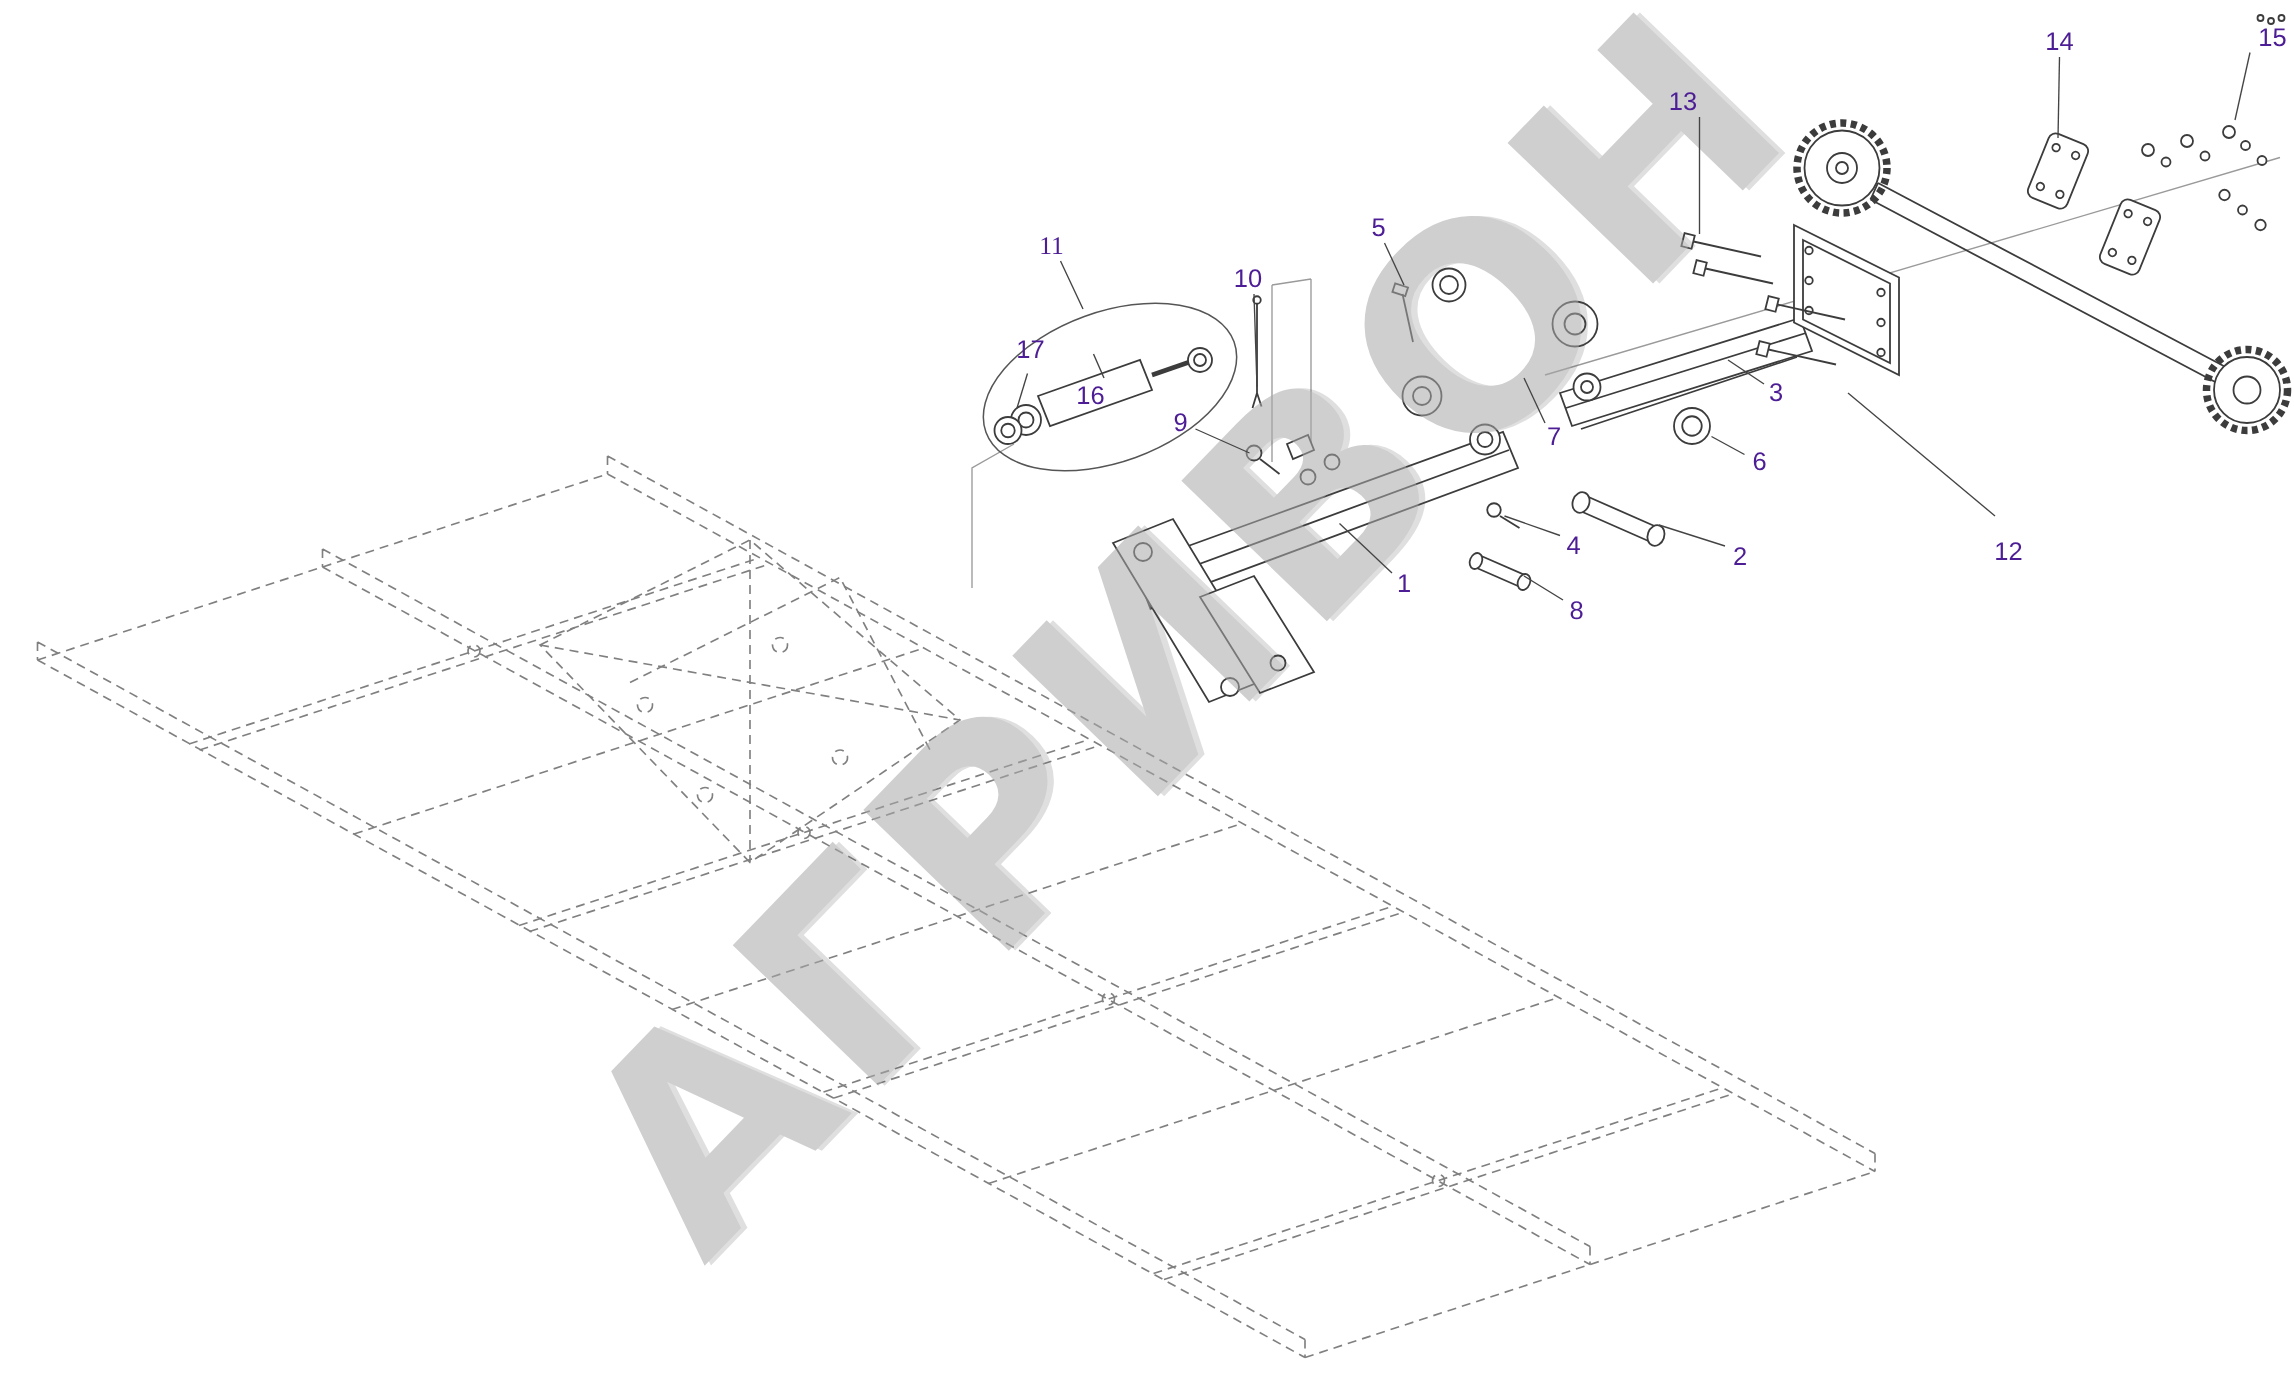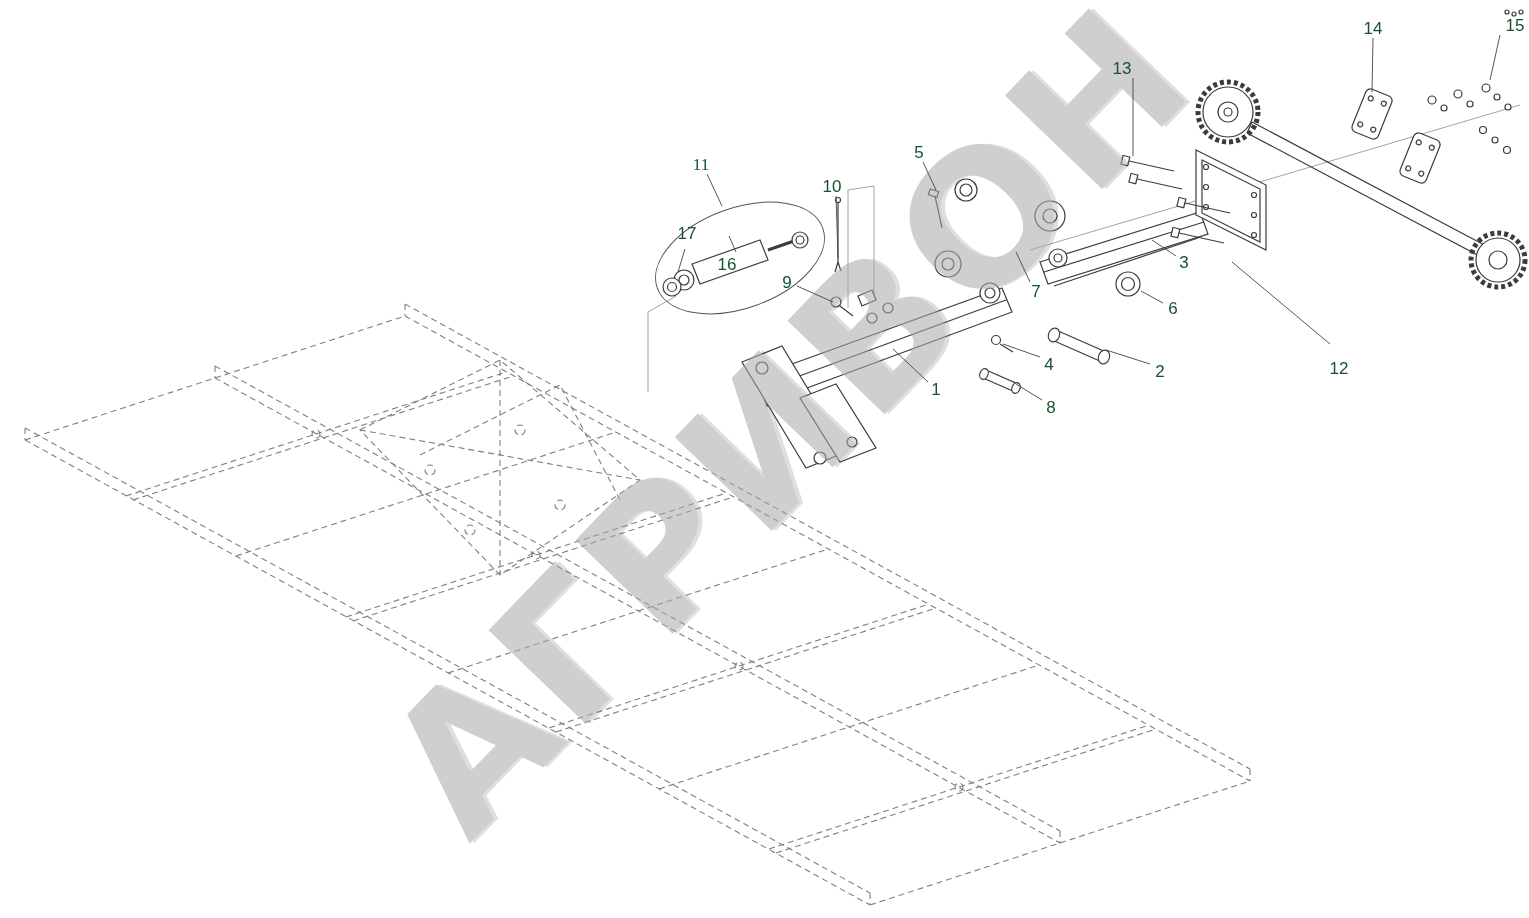--- a/index.html
+++ b/index.html
@@ -17,21 +17,21 @@
     font-family:"DejaVu Sans", sans-serif;
     font-size:185px;font-weight:700;letter-spacing:.04em;
     color:#a8a8a8;opacity:.55;white-space:nowrap;
     text-shadow:3px 3px 0 rgba(90,90,90,.35);
     pointer-events:none;
   }
   #callout-layer{position:absolute;left:0;top:0;width:1529px;height:918px;z-index:3;pointer-events:none;}
   #leader-svg{position:absolute;left:0;top:0;z-index:3;pointer-events:none;}
   .callout{
     position:absolute;transform:translate(-50%,-50%);
-    font-size:17px;color:#14532d;line-height:1;
+    font-size:17px;color:#4c1d95;line-height:1;
     font-family:"Liberation Sans", sans-serif;
     text-align:right;
   }
 </style>
 </head>
 <body>
 
 <div class="stage">
 
   <svg id="artwork" width="1529" height="918" viewBox="0 0 1529 918">

